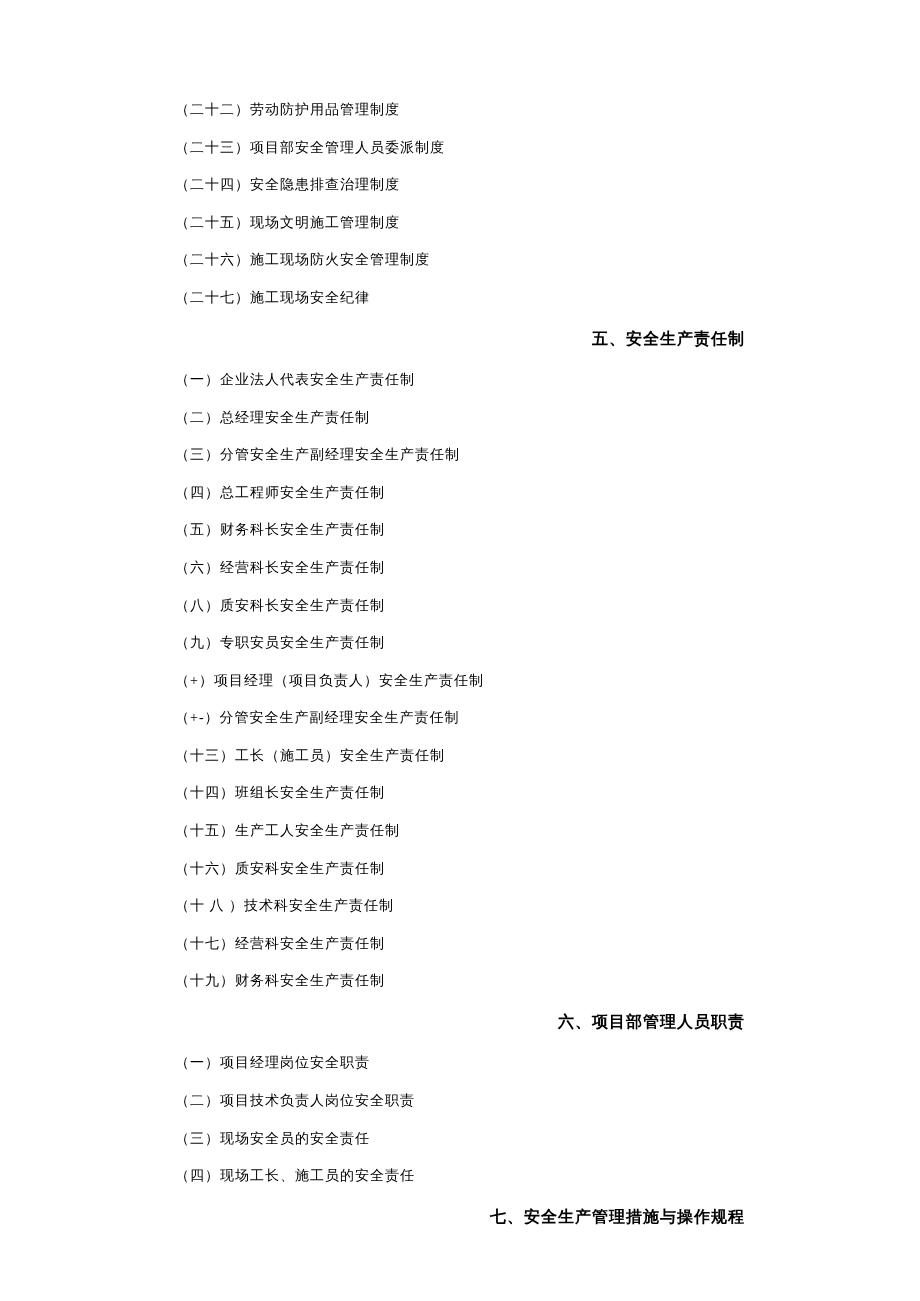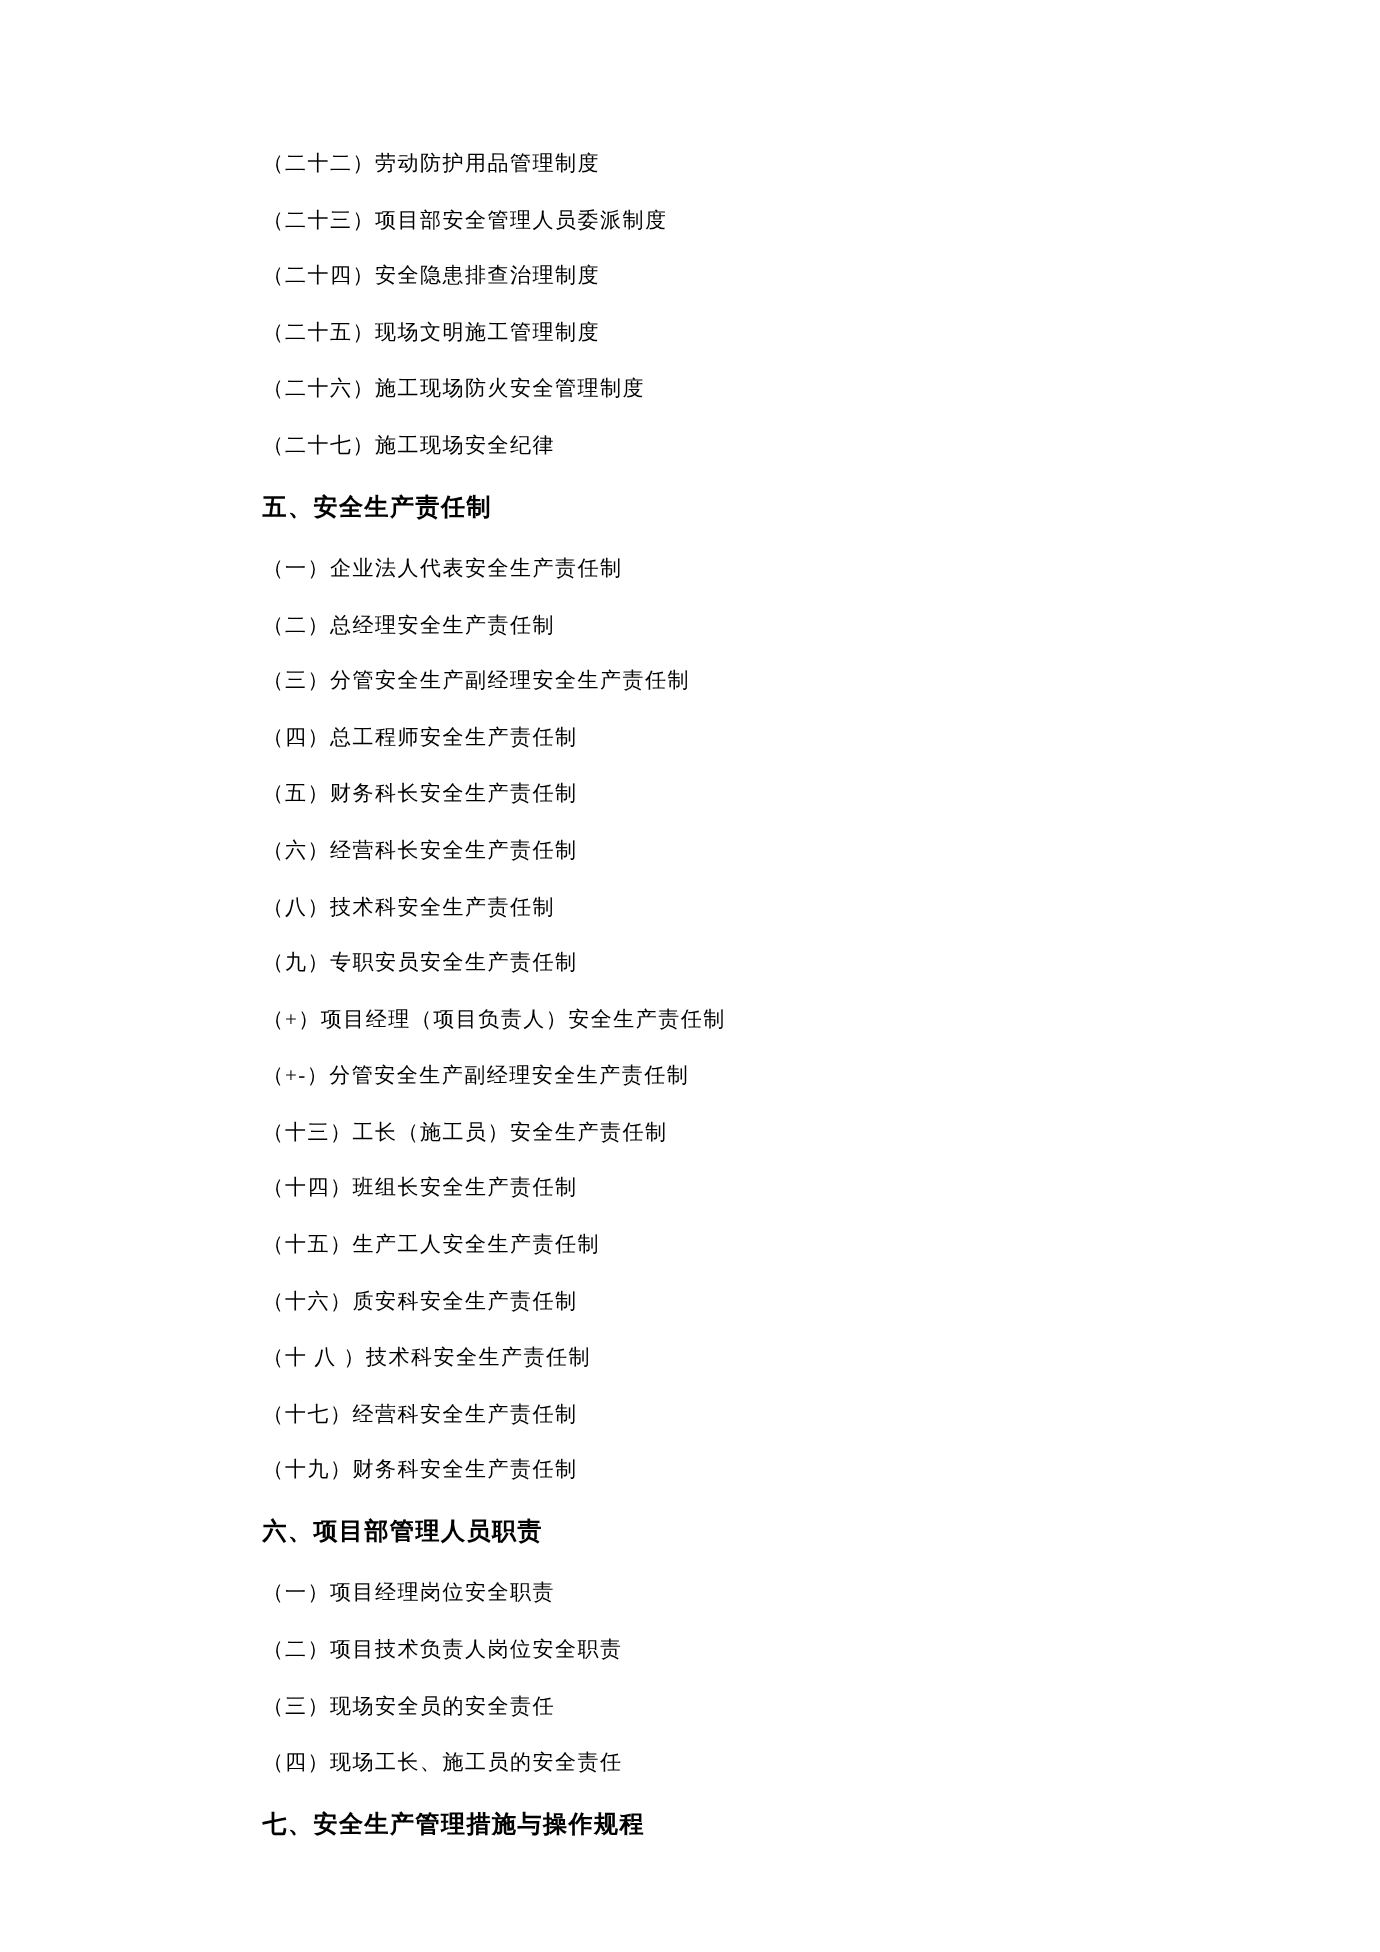--- a/index.html
+++ b/index.html
@@ -22,20 +22,21 @@
       font-size: 14px;
       letter-spacing: 1px;
     }
     .section-heading {
       font-weight: bold;
       font-size: 16px;
       margin-top: 20px;
       margin-bottom: 20px;
       letter-spacing: 1px;
       font-family: "SimHei", "黑体", sans-serif;
+      text-align: right;
     }
     .section-heading:first-child {
       margin-top: 0;
     }
   </style>
 </head>
 <body>
 
 <div>
 
@@ -47,21 +48,21 @@
   <div class="sub-item">（二十七）施工现场安全纪律</div>
 
   <div class="section-heading">五、安全生产责任制</div>
 
   <div class="sub-item">（一）企业法人代表安全生产责任制</div>
   <div class="sub-item">（二）总经理安全生产责任制</div>
   <div class="sub-item">（三）分管安全生产副经理安全生产责任制</div>
   <div class="sub-item">（四）总工程师安全生产责任制</div>
   <div class="sub-item">（五）财务科长安全生产责任制</div>
   <div class="sub-item">（六）经营科长安全生产责任制</div>
-  <div class="sub-item">（八）技术科安全生产责任制</div>
+  <div class="sub-item">（八）质安科长安全生产责任制</div>
   <div class="sub-item">（九）专职安员安全生产责任制</div>
   <div class="sub-item">（+）项目经理（项目负责人）安全生产责任制</div>
   <div class="sub-item">（+-）分管安全生产副经理安全生产责任制</div>
   <div class="sub-item">（十三）工长（施工员）安全生产责任制</div>
   <div class="sub-item">（十四）班组长安全生产责任制</div>
   <div class="sub-item">（十五）生产工人安全生产责任制</div>
   <div class="sub-item">（十六）质安科安全生产责任制</div>
   <div class="sub-item">（十 八 ）技术科安全生产责任制</div>
   <div class="sub-item">（十七）经营科安全生产责任制</div>
   <div class="sub-item">（十九）财务科安全生产责任制</div>

